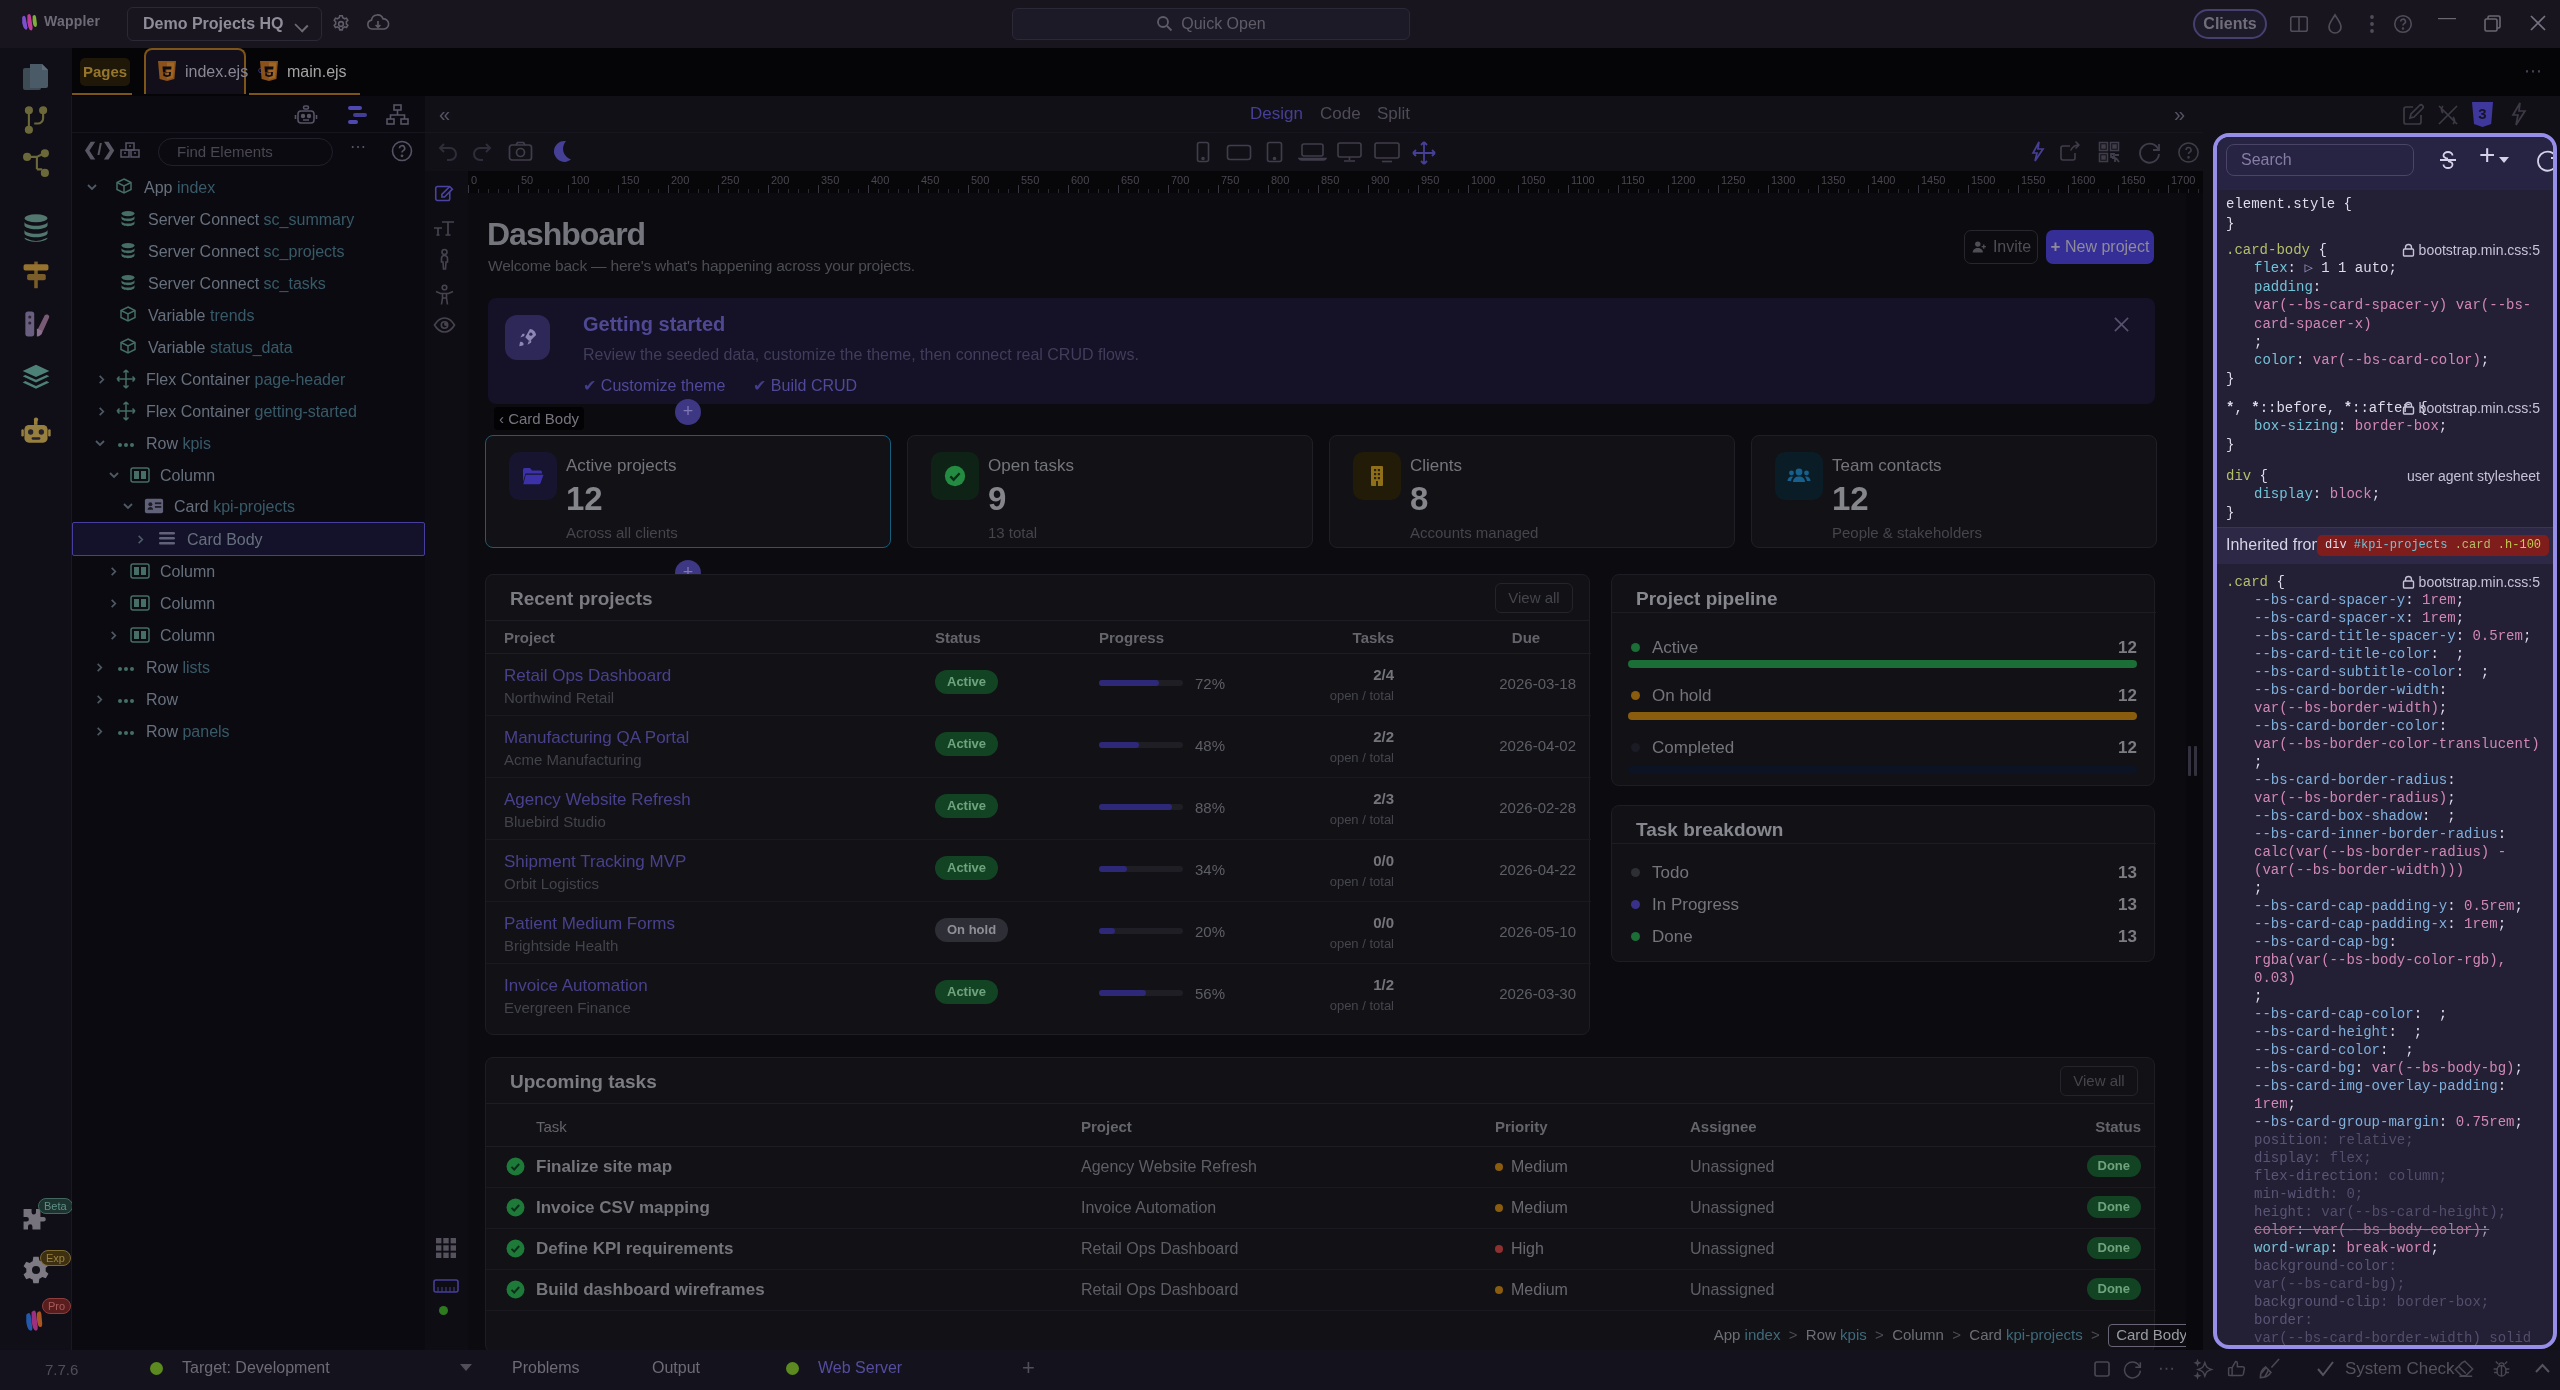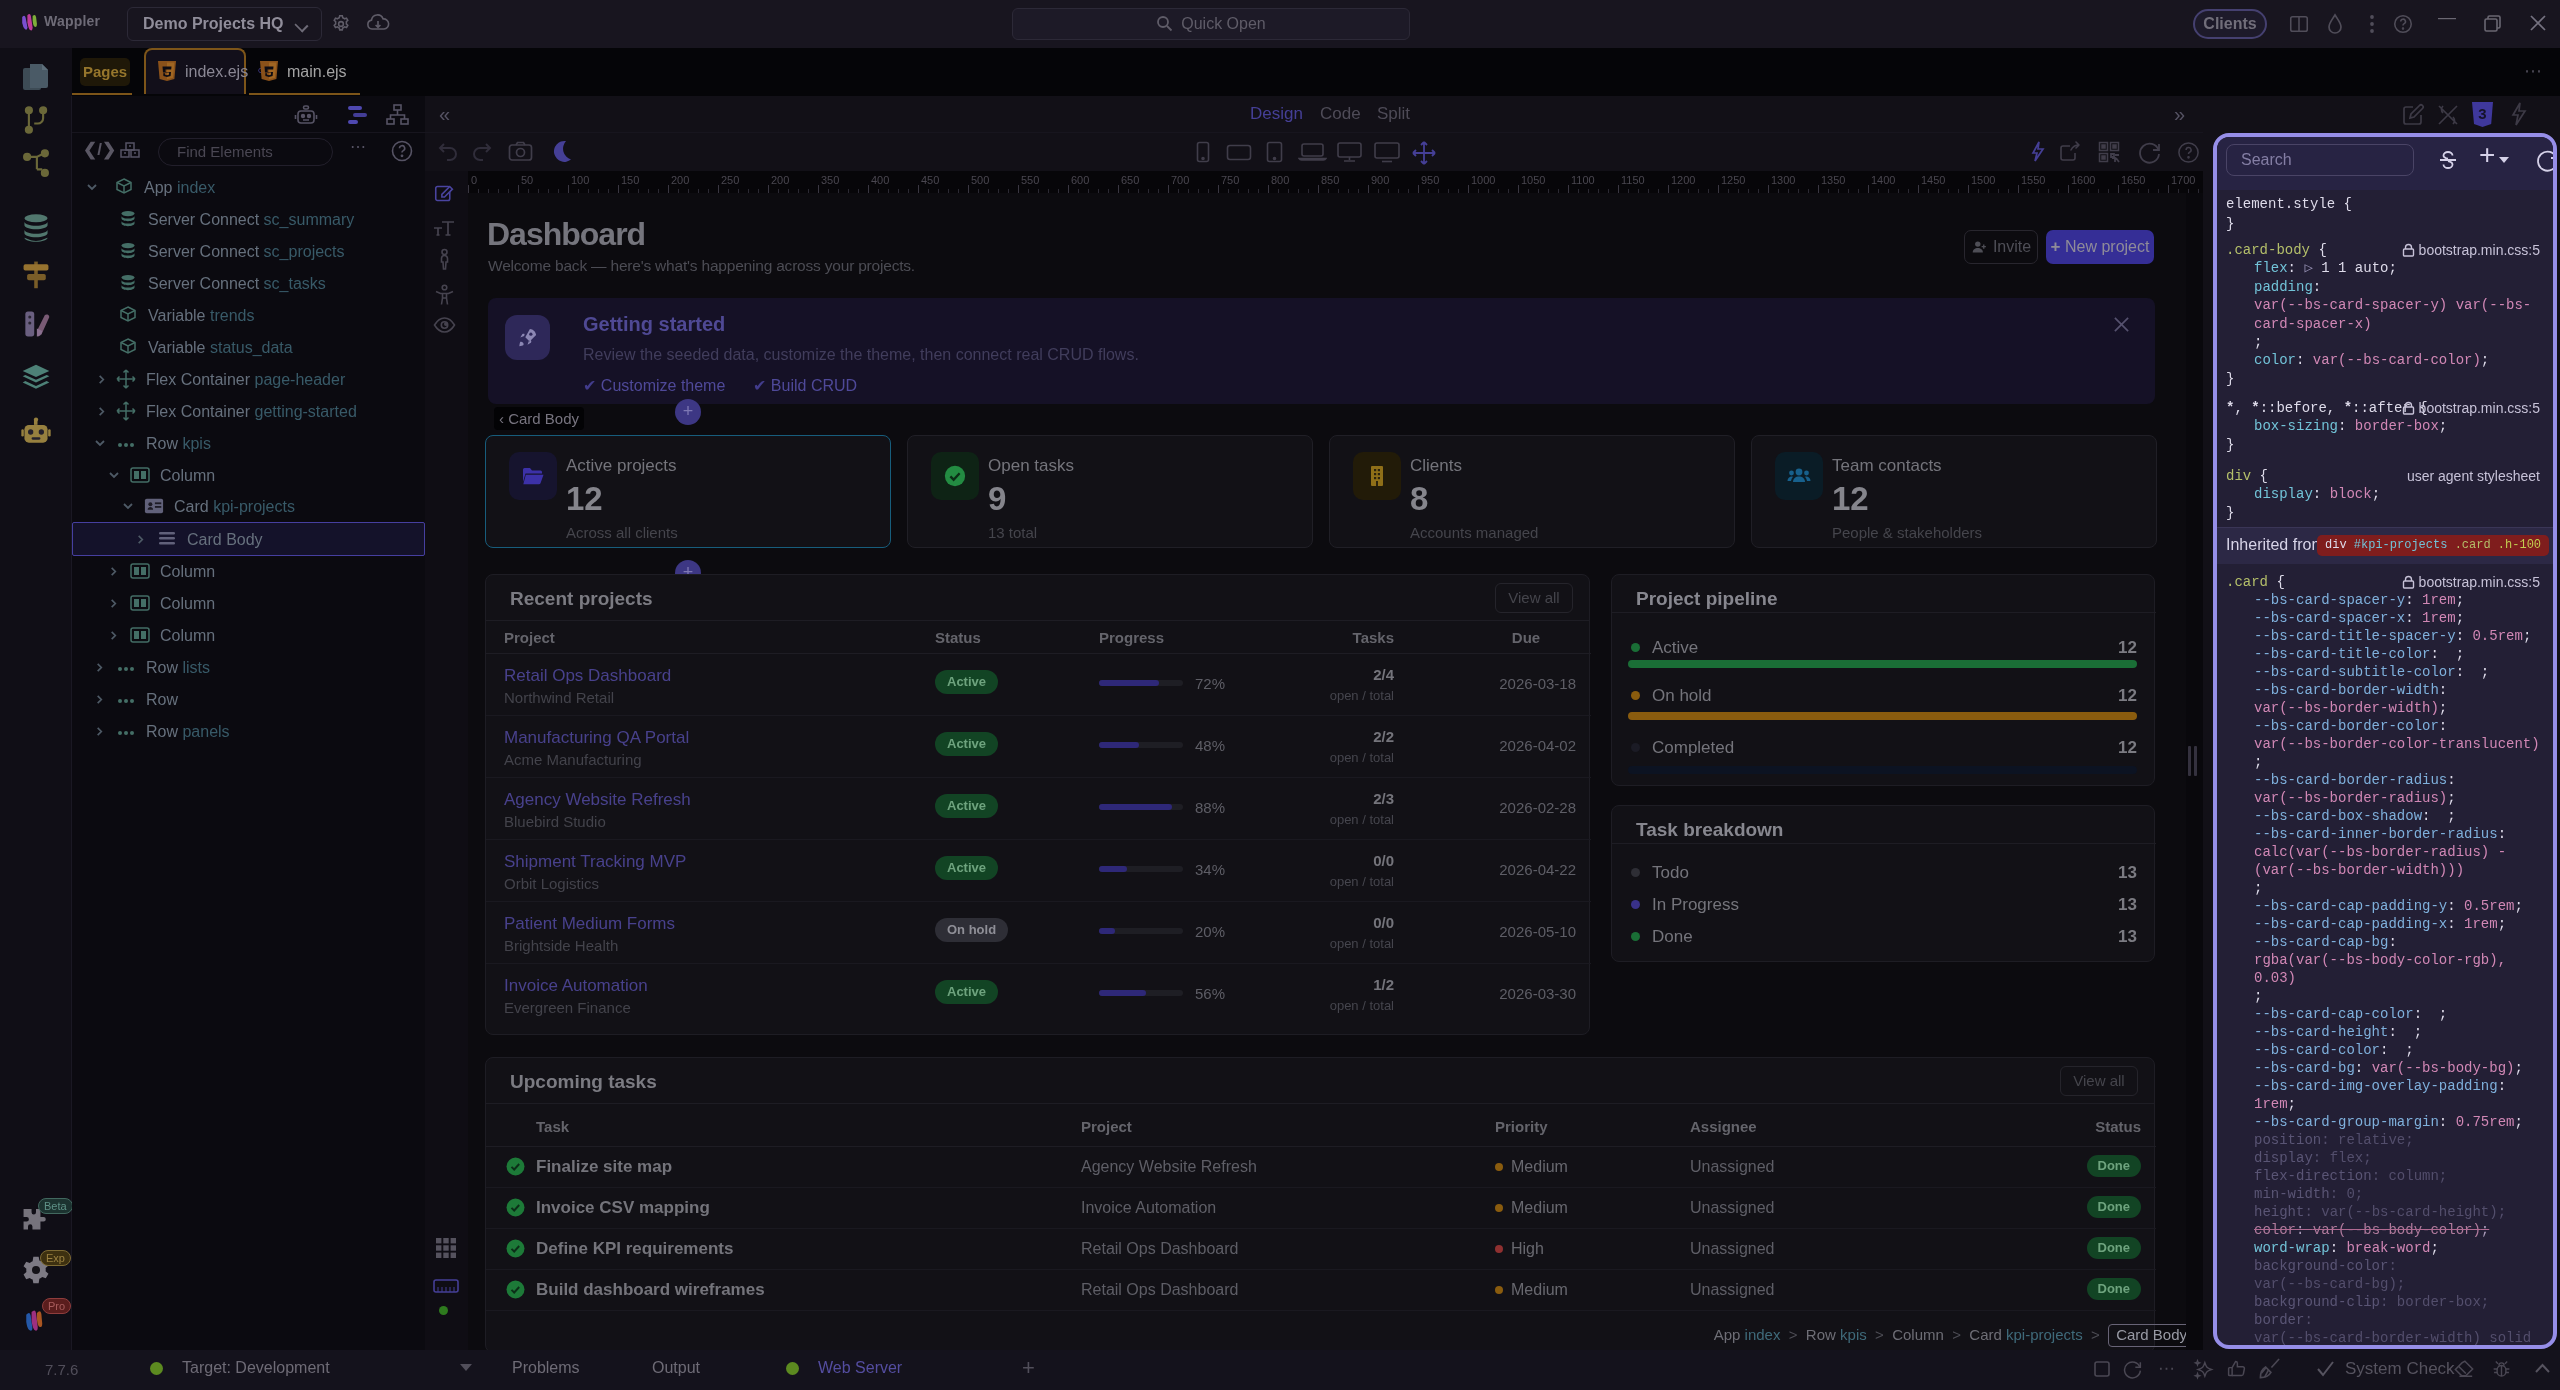--- a/index.html
+++ b/index.html
@@ -840,21 +840,21 @@
           <div class="abs" style="left:425px;top:89px;width:100px;text-align:right;font-size:17px;font-weight:700;color:#7b7b82">13</div>
           <div class="abs" style="left:19px;top:126px;width:9px;height:9px;border-radius:50%;background:#1a6e36"></div>
           <div class="abs" style="left:40px;top:121px;font-size:17px;color:#74747b">Done</div>
           <div class="abs" style="left:425px;top:121px;width:100px;text-align:right;font-size:17px;font-weight:700;color:#7b7b82">13</div>
         </div>
       <div class="card" id="upcoming" style="left:60px;top:864px;width:1670px;height:296px">
           <div class="chead" style="border-bottom:1px solid #1e1d24">
             <div class="ctitle">Upcoming tasks</div>
             <div class="viewall">View all</div>
           </div>
-          <div class="abs" style="left:50px;top:60px;font-size:15px;font-weight:700;color:#64646b">Task</div>
+          <div class="abs" style="left:50px;top:60px;font-size:15px;font-weight:400;color:#64646b">Task</div>
           <div class="abs" style="left:595px;top:60px;font-size:15px;font-weight:700;color:#64646b">Project</div>
           <div class="abs" style="left:1009px;top:60px;font-size:15px;font-weight:700;color:#64646b">Priority</div>
           <div class="abs" style="left:1204px;top:60px;font-size:15px;font-weight:700;color:#64646b">Assignee</div>
           <div class="abs" style="left:1555px;top:60px;width:100px;text-align:right;font-size:15px;font-weight:700;color:#64646b">Status</div>
           <div class="abs" style="left:0;top:88px;width:1670px;height:1px;background:#1e1d24"></div>
           <svg class="abs" style="left:20px;top:99px" width="19" height="19" viewBox="0 0 19 19">
             <circle cx="9.5" cy="9.5" r="9" fill="#1d7a38"></circle>
             <path d="M5.5 9.8l2.7 2.7 5-5.5" stroke="#0c2e18" stroke-width="1.9" fill="none"></path>
           </svg>
           <div class="abs" style="left:50px;top:99px;font-size:17px;font-weight:700;color:#74747b">Finalize site map</div>

